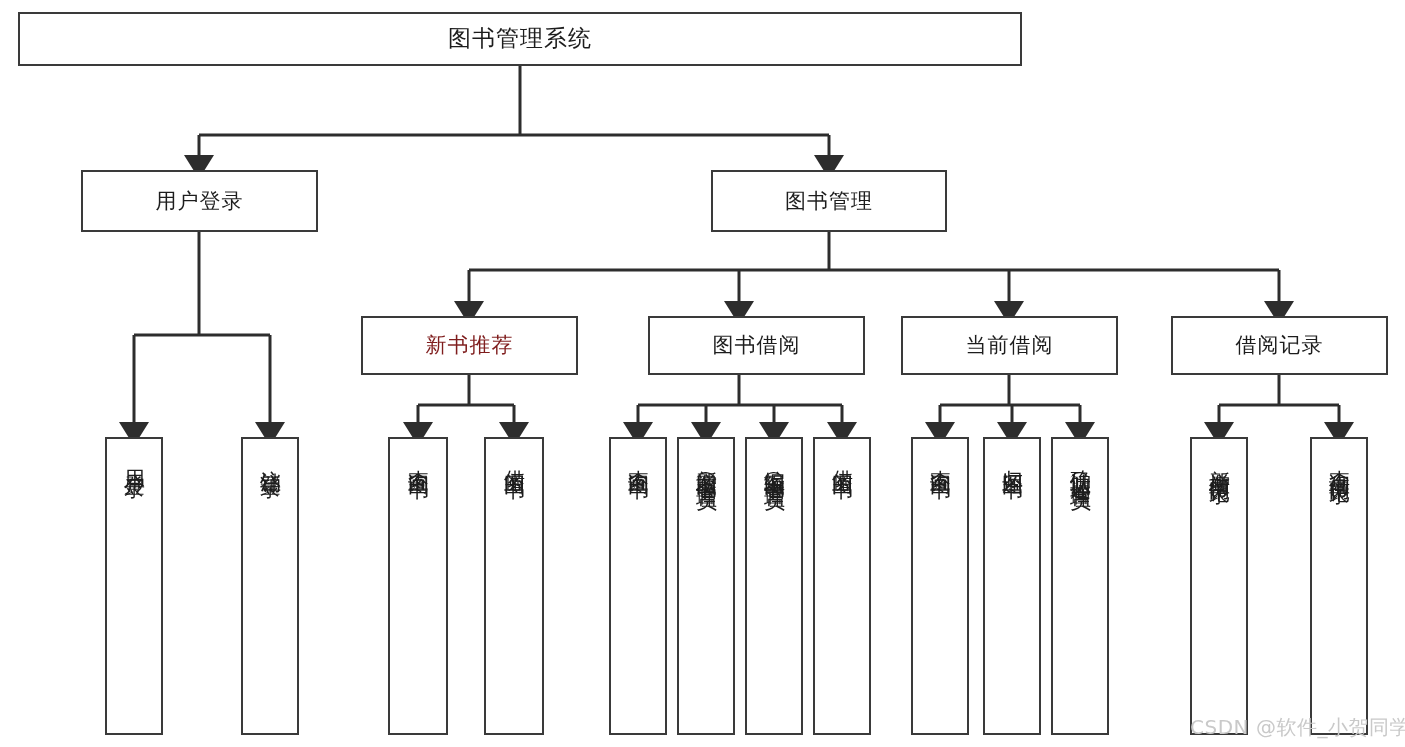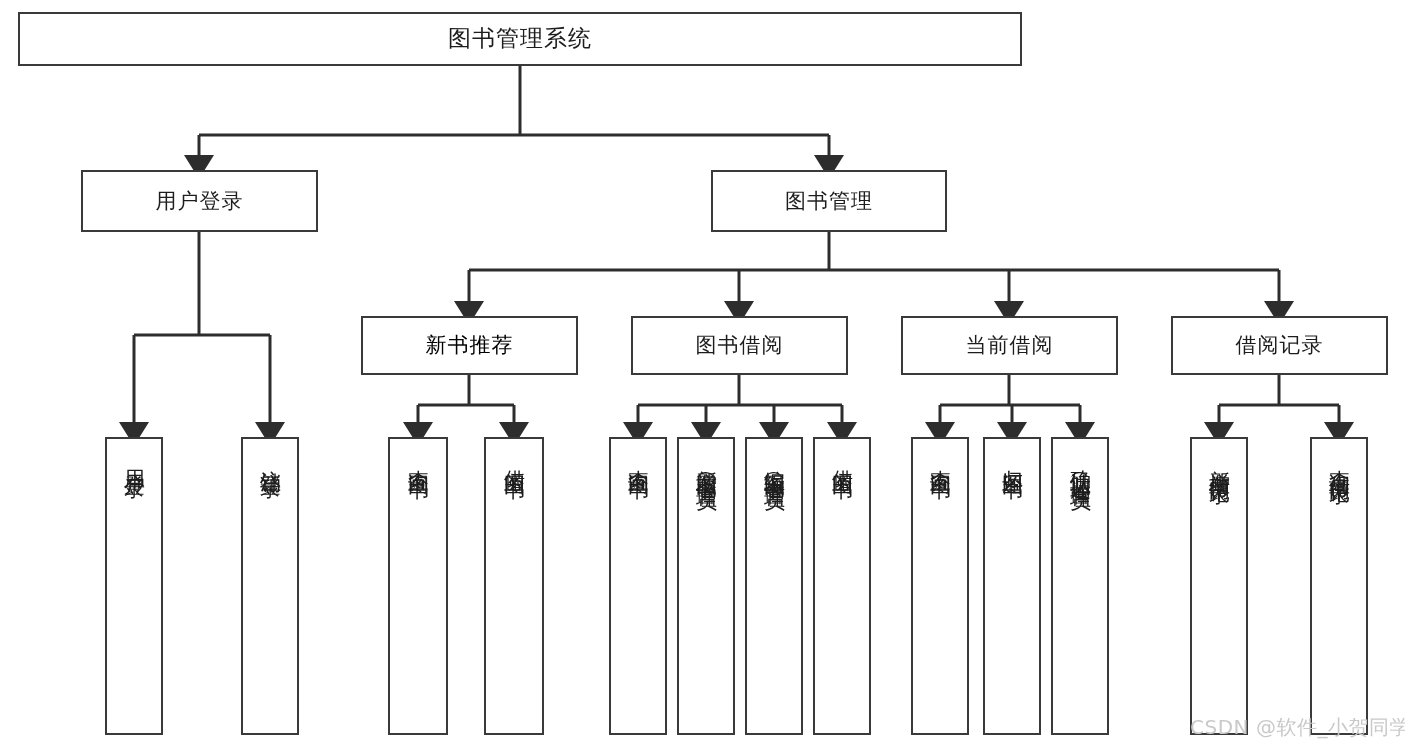--- a/index.html
+++ b/index.html
@@ -126,23 +126,23 @@
   </div>
 
   <div class="node horiz" style="left: 81px; top: 170px; width: 237px; height: 62px; border-color: rgb(58, 58, 58);">
     <span class="label" style="color: rgb(29, 29, 29);">用户登录</span>
   </div>
   <div class="node horiz" style="left: 711px; top: 170px; width: 236px; height: 62px; border-color: rgb(58, 58, 58);">
     <span class="label" style="color: rgb(29, 29, 29);">图书管理</span>
   </div>
 
   <div class="node horiz" style="left: 361px; top: 316px; width: 217px; height: 59px; border-color: rgb(58, 58, 58);">
-    <span class="label" style="color: #000000; text-align: center;">新书推荐</span>
+    <span class="label" style="color: #7f1d1d; text-align: center;">新书推荐</span>
   </div>
-  <div class="node horiz" style="left: 631px; top: 316px; width: 217px; height: 59px; border-color: rgb(58, 58, 58);">
+  <div class="node horiz" style="left: 648px; top: 316px; width: 217px; height: 59px; border-color: rgb(58, 58, 58);">
     <span class="label" style="color: rgb(29, 29, 29);">图书借阅</span>
   </div>
   <div class="node horiz" style="left: 901px; top: 316px; width: 217px; height: 59px; border-color: rgb(58, 58, 58);">
     <span class="label" style="color: rgb(29, 29, 29);">当前借阅</span>
   </div>
   <div class="node horiz" style="left: 1171px; top: 316px; width: 217px; height: 59px; border-color: rgb(58, 58, 58);">
     <span class="label" style="color: rgb(29, 29, 29);">借阅记录</span>
   </div>
 
   <div class="node vert" style="left: 105px; top: 437px; width: 58px; height: 298px; border-color: rgb(58, 58, 58);">

